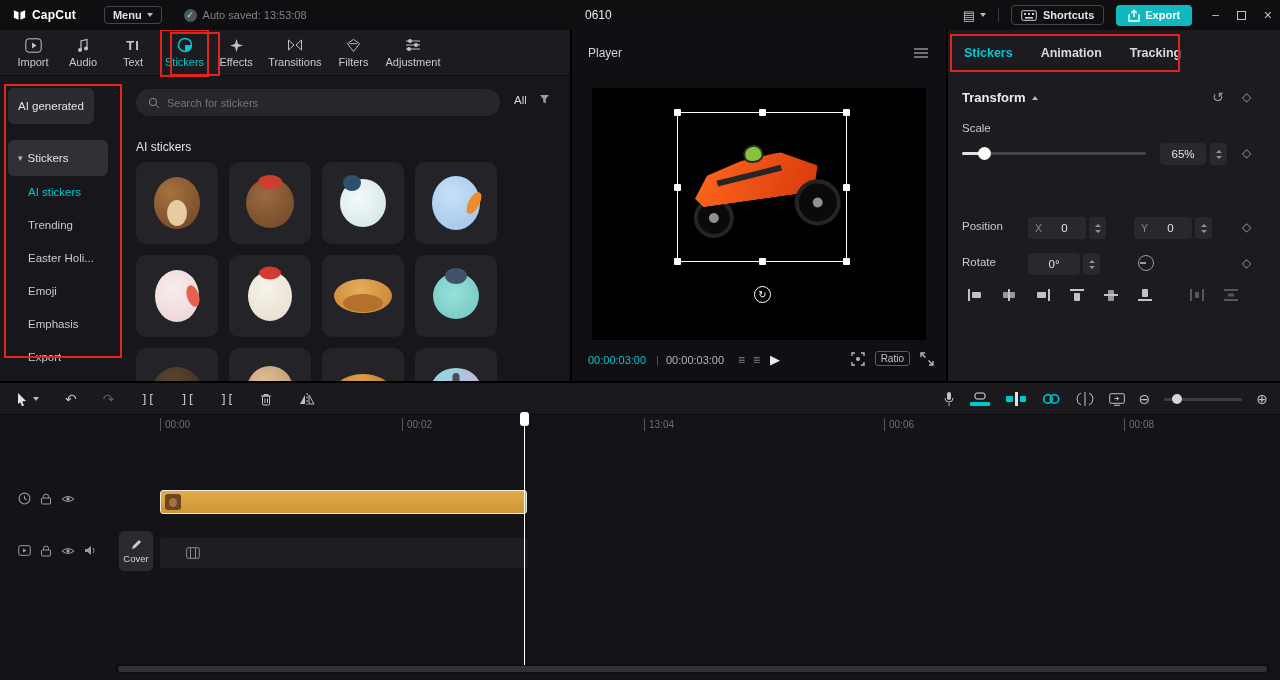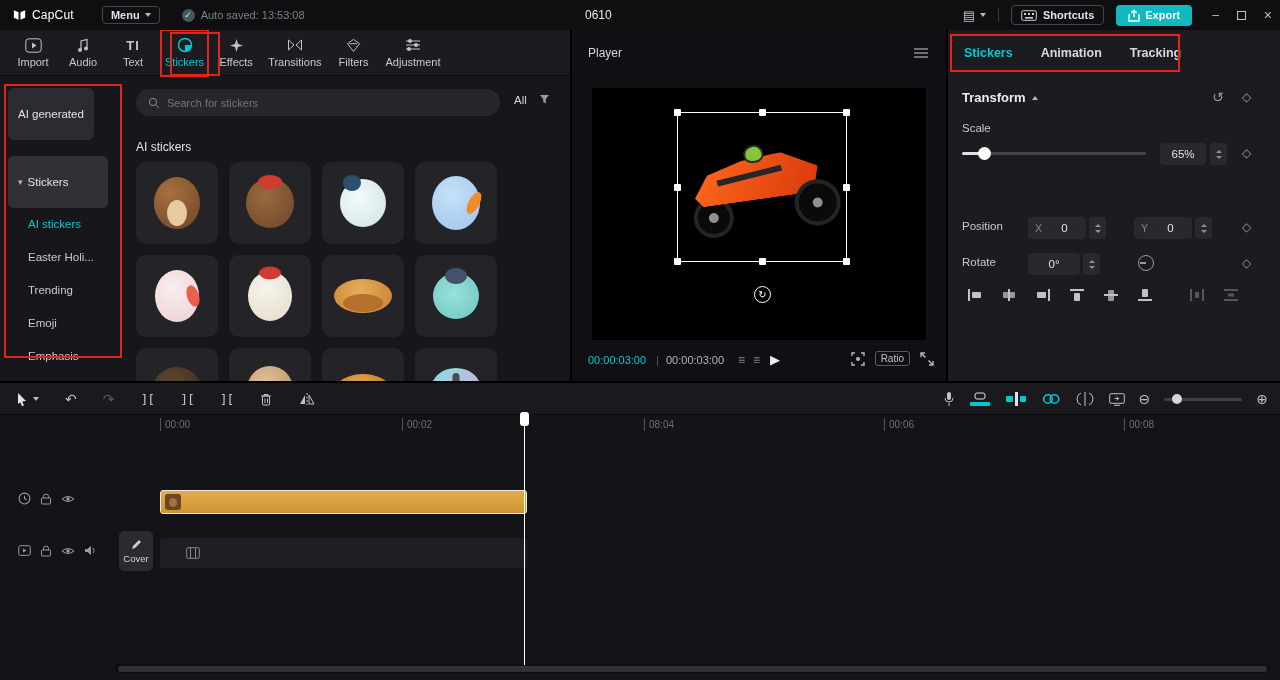--- a/index.html
+++ b/index.html
@@ -5,21 +5,21 @@
 *{margin:0;padding:0;box-sizing:border-box}
 html,body{width:1280px;height:680px;overflow:hidden}
 body{background:#000;font-family:"Liberation Sans","DejaVu Sans",sans-serif;color:#c9c9cd;-webkit-font-smoothing:antialiased}
 .app{position:relative;width:1280px;height:680px;background:#101013}
 svg{display:block}
 .anno{position:absolute;border:2px solid #e0241e;pointer-events:none;z-index:90}
 
 
 .titlebar{position:absolute;left:0;top:0;width:1280px;height:30px;background:#0f0f12;display:flex;align-items:center;z-index:20}
 .logo-wrap{display:flex;align-items:center;gap:5px;margin-left:12px}
-.logo-text{color:#fff;font-size:12px;font-weight:normal;letter-spacing:.2px}
+.logo-text{color:#fff;font-size:12px;font-weight:bold;letter-spacing:.2px}
 .menu-btn{display:flex;align-items:center;margin-left:28px;border:1px solid #45454b;border-radius:4px;padding:2px 8px;font-size:11px;color:#e2e2e6;font-weight:bold}
 .cdn{width:0;height:0;border-left:3.5px solid transparent;border-right:3.5px solid transparent;border-top:4px solid #b9b9bd;display:inline-block;margin-left:5px}
 .cup{width:0;height:0;border-left:3.5px solid transparent;border-right:3.5px solid transparent;border-bottom:4px solid #b9b9bd;display:inline-block;margin-left:6px}
 .autosave{display:flex;align-items:center;gap:6px;margin-left:22px;font-size:11px;color:#808086}
 .chk{width:13px;height:13px;border-radius:50%;background:#47585f;color:#cfe3e6;font-size:9px;display:flex;align-items:center;justify-content:center}
 .proj{position:absolute;left:585px;top:8px;font-size:12px;color:#e8e8ec}
 .tb-right{position:absolute;right:8px;top:0;height:30px;display:flex;align-items:center;gap:12px}
 .disp{display:flex;align-items:center;color:#c2c2c6;font-size:13px}
 .vdiv{width:1px;height:14px;background:#3a3a40}
 .shortcuts-btn{display:flex;align-items:center;gap:6px;border:1px solid #45454b;border-radius:4px;padding:3px 9px;font-size:11px;color:#e2e2e6;font-weight:bold}
@@ -31,21 +31,21 @@
 
 
 .left-panel{position:absolute;left:0;top:30px;width:570px;height:351px;background:#17171b;overflow:hidden}
 .media-tabs{position:absolute;left:0;top:0;width:570px;height:46px;background:#1b1b20;border-bottom:1px solid #0c0c0e;display:flex;align-items:center;gap:8px;padding-left:12px}
 .mtab{display:flex;flex-direction:column;align-items:center;justify-content:center;gap:3px;min-width:42px;height:44px;font-size:11px;color:#c9c9cd;padding:0 3px}
 .mtab .mt-ic{height:16px;display:flex;align-items:center;justify-content:center}
 .mtab.active{color:#00c8d2;outline:2px solid #e0241e}
 .tgl-TI{font-size:13px;font-weight:bold;letter-spacing:1px}
 
 .sidebar{position:absolute;left:8px;top:46px;width:118px;bottom:0}
-.sb-pill{margin-top:12px;background:#2b2b31;border-radius:6px;padding:20px 10px;font-size:11.5px;color:#e2e2e6;width:fit-content;display:flex;align-items:center;gap:5px}
+.sb-pill{margin-top:12px;background:#2b2b31;border-radius:6px;padding:12px 10px;font-size:11.5px;color:#e2e2e6;width:fit-content;display:flex;align-items:center;gap:5px}
 .sb-pill.selected{margin-top:16px;background:#303037;width:100px}
 .tri{font-size:9px;color:#b9b9bd}
 .sb-item{height:33px;line-height:33px;padding-left:20px;font-size:11.5px;color:#c9c9cd;white-space:nowrap}
 .sb-item.active{color:#00c8d2}
 
 .sticker-content{position:absolute;left:128px;top:46px;width:442px;height:305px;overflow:hidden}
 .searchbar{position:absolute;left:8px;top:13px;width:364px;height:27px;background:#26262b;border-radius:14px;display:flex;align-items:center;gap:7px;padding:0 12px}
 .searchbar input{background:transparent;border:none;outline:none;color:#c9c9cd;font-size:11px;width:300px;font-family:inherit}
 .searchbar input::placeholder{color:#75757b}
 .allbtn{position:absolute;left:386px;top:18px;display:flex;align-items:flex-start;gap:12px;font-size:11.5px;color:#d5d5d9}
@@ -300,22 +300,22 @@
 
     <div class="sidebar">
       <div class="sb-pill">
           <span>AI generated</span>
         </div>
       <div class="sb-pill selected">
           <span class="tri">▾</span>
           <span>Stickers</span>
         </div>
       <div class="sb-item active">AI stickers</div>
+      <div class="sb-item">Trending</div>
       <div class="sb-item">Easter Holi...</div>
-      <div class="sb-item">Trending</div>
       <div class="sb-item">Emoji</div>
       <div class="sb-item">Emphasis</div>
       <div class="sb-item">Export</div>
       <div class="sb-item">Vlog</div>
     </div>
     <div class="anno" style="left:4px;top:54px;width:118px;height:274px"></div>
 
     <div class="sticker-content">
       <div class="searchbar">
         <svg width="12" height="12" viewBox="0 0 12 12">
@@ -633,21 +633,21 @@
             <span class="zs-track"></span>
             <span class="zs-knob"></span>
           </span>
         <span class="ticn">⊕</span>
       </div>
     </div>
 
     <div class="ruler">
       <span class="tick" style="left:160px">00:00</span>
       <span class="tick" style="left:402px">00:02</span>
-      <span class="tick" style="left:644px">08:04</span>
+      <span class="tick" style="left:644px">13:04</span>
       <span class="tick" style="left:884px">00:06</span>
       <span class="tick" style="left:1124px">00:08</span>
     </div>
 
     <div class="hdr-ic hdr1">
       <svg width="13" height="13" viewBox="0 0 12 12">
           <circle cx="6" cy="6" r="5" stroke="#9a9aa0" fill="none"></circle>
           <path d="M6 3.5 V6 L8 7.2" stroke="#9a9aa0" fill="none"></path>
         </svg>
       <svg width="12" height="13" viewBox="0 0 12 13">

